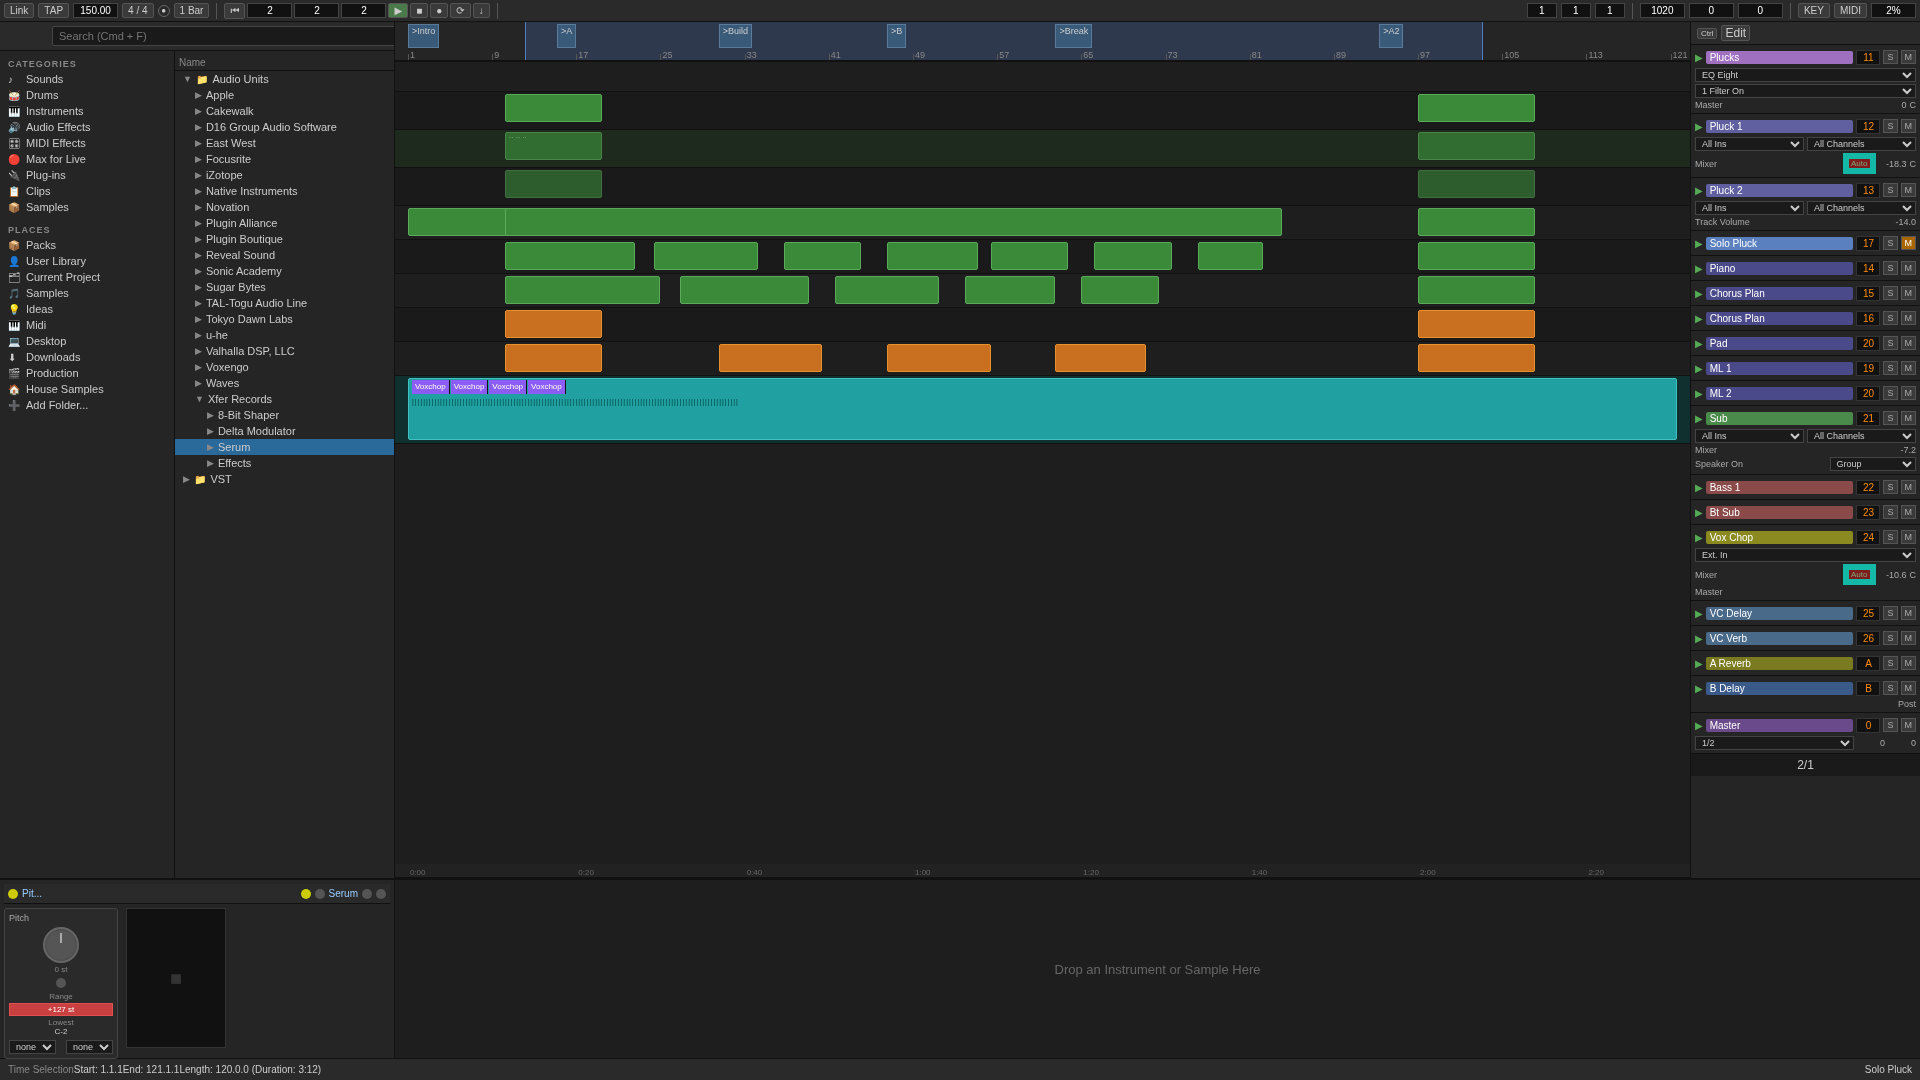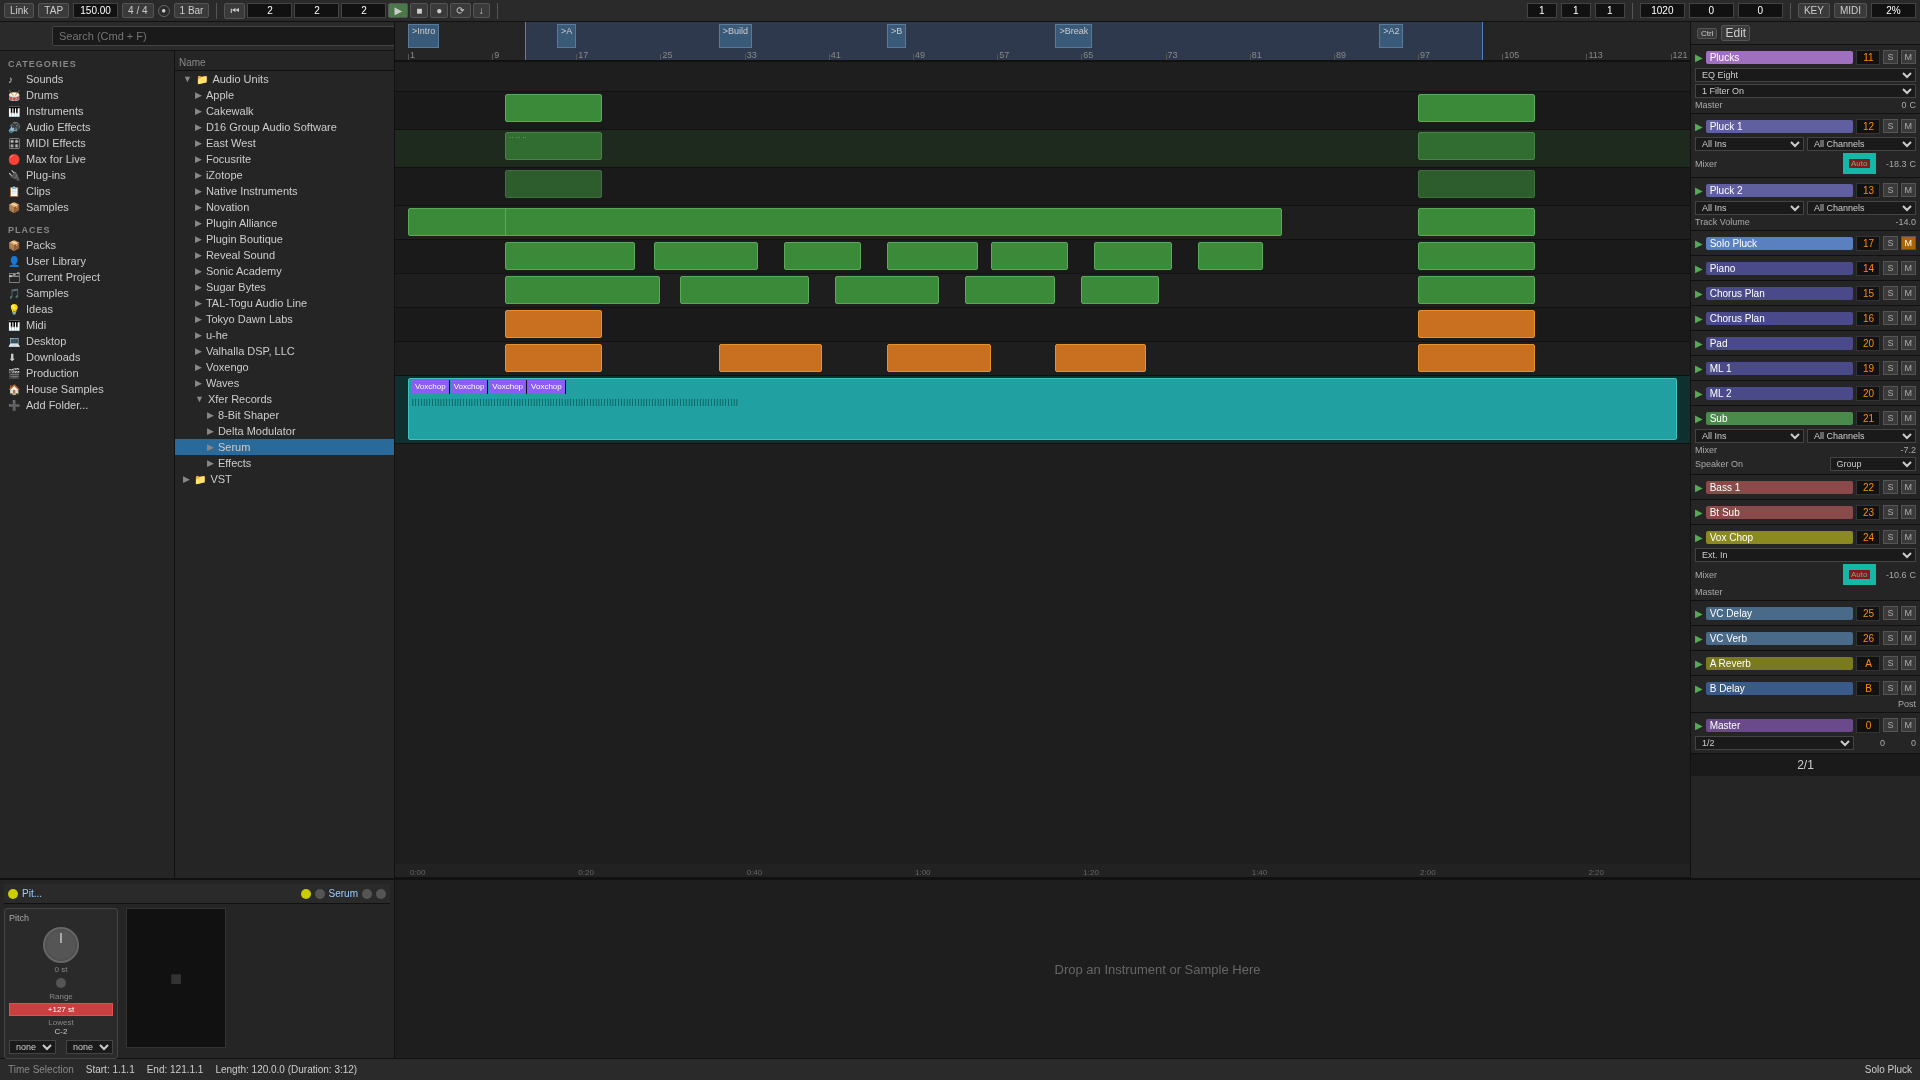--- a/index.html
+++ b/index.html
@@ -326,21 +326,20 @@
     }
 
     
     #status-bar {
       height: 22px;
       background: #2a2a2a;
       border-top: 1px solid #111;
       display: flex;
       align-items: center;
       padding: 0 8px;
-      gap: 12px;
       font-size: 10px;
       color: #aaa;
     }
 
     .status-item { display: flex; gap: 4px; }
     .status-label { color: #888; }
     .status-val { color: #ccc; }
 
     
     ::-webkit-scrollbar { width: 6px; height: 6px; }

